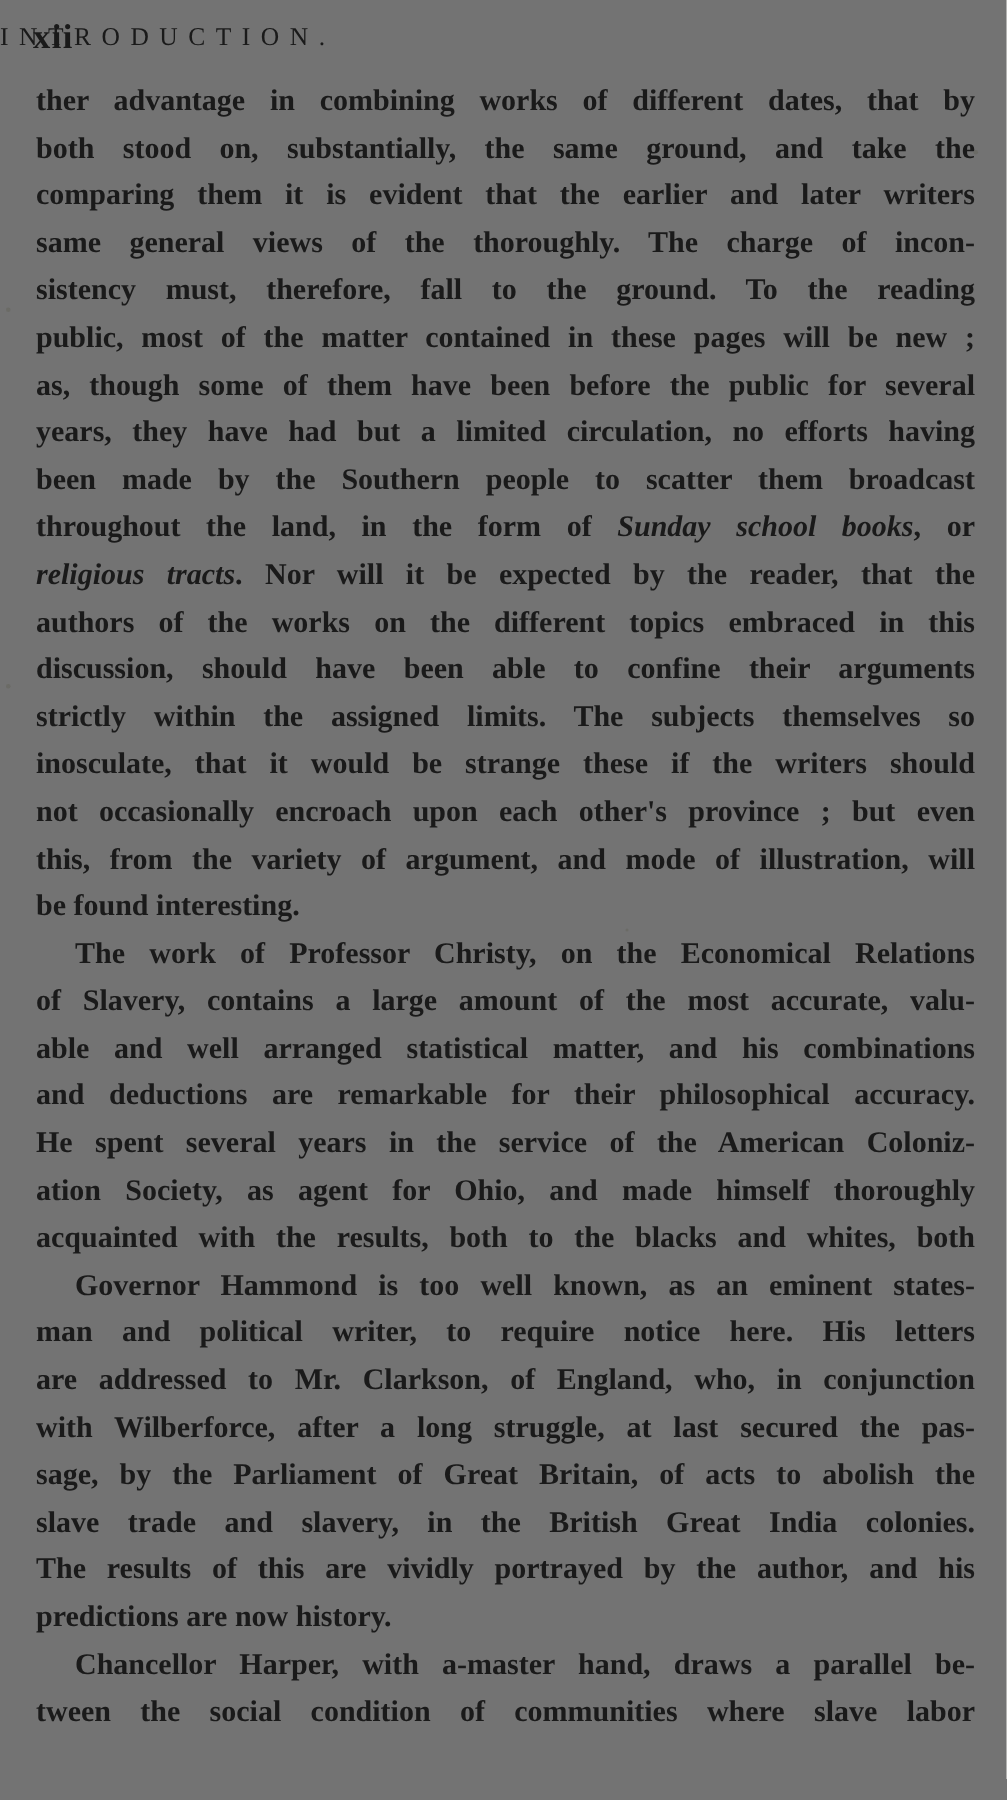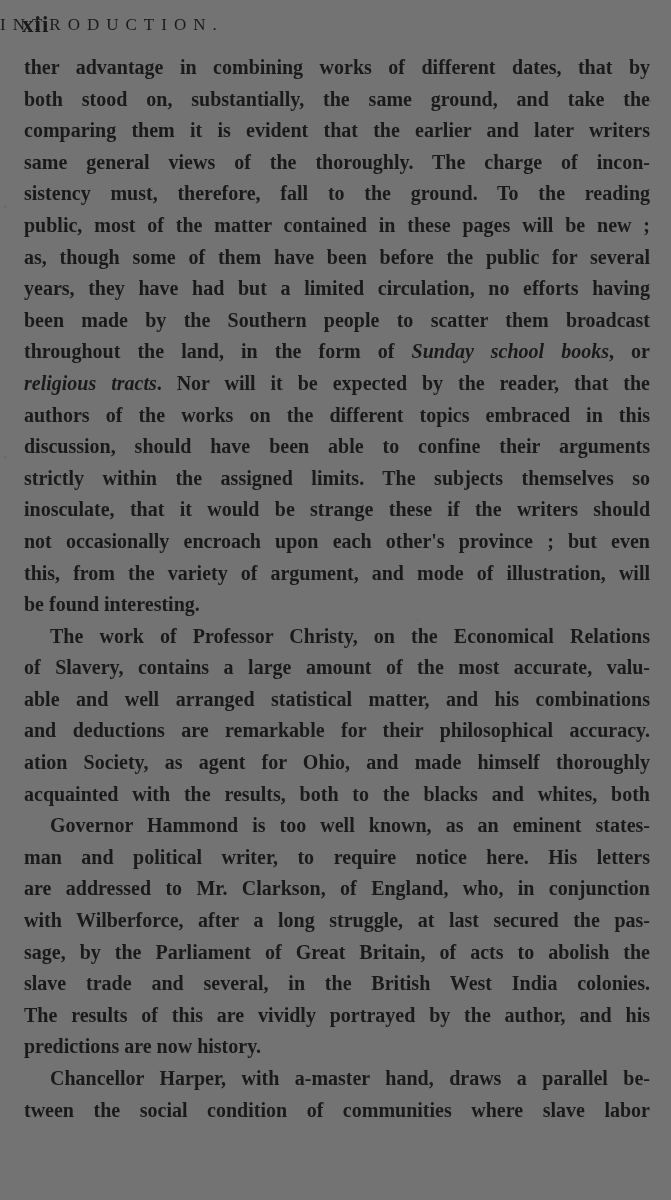--- a/index.html
+++ b/index.html
@@ -105,30 +105,31 @@
         <div class="line"><span>inosculate, that it would be strange these if the writers should</span></div>
         <div class="line"><span>not occasionally encroach upon each other's province ; but even</span></div>
         <div class="line"><span>this, from the variety of argument, and mode of illustration, will</span></div>
         <div class="line endline"><span>be found interesting.</span></div>
       </div>
       <div class="para">
         <div class="line indent"><span>The work of Professor Christy, on the Economical Relations</span></div>
         <div class="line"><span>of Slavery, contains a large amount of the most accurate, valu-</span></div>
         <div class="line"><span>able and well arranged statistical matter, and his combinations</span></div>
         <div class="line"><span>and deductions are remarkable for their philosophical accuracy.</span></div>
+        <div class="line"><span>He spent several years in the service of the American Coloniz-</span></div>
         <div class="line"><span>ation Society, as agent for Ohio, and made himself thoroughly</span></div>
         <div class="line"><span>acquainted with the results, both to the blacks and whites, both</span></div>
       </div>
       <div class="para">
         <div class="line indent"><span>Governor Hammond is too well known, as an eminent states-</span></div>
         <div class="line"><span>man and political writer, to require notice here.  His letters</span></div>
         <div class="line"><span>are addressed to Mr. Clarkson, of England, who, in conjunction</span></div>
         <div class="line"><span>with Wilberforce, after a long struggle, at last secured the pas-</span></div>
         <div class="line"><span>sage, by the Parliament of Great Britain, of acts to abolish the</span></div>
-        <div class="line"><span>slave trade and several, in the British West India colonies.</span></div>
+        <div class="line"><span>slave trade and slavery, in the British Great India colonies.</span></div>
         <div class="line"><span>The results of this are vividly portrayed by the author, and his</span></div>
         <div class="line endline"><span>predictions are now history.</span></div>
       </div>
       <div class="para">
         <div class="line indent"><span>Chancellor Harper, with a-master hand, draws a parallel be-</span></div>
         <div class="line"><span>tween the social condition of communities where slave labor</span></div>
       </div>
     </div>
 <div class="speck" style="left: 649px; top: 100px; width: 3px; height: 3px;"></div>
     <div class="speck" style="left: 4px; top: 205px; width: 3px; height: 3px;"></div>

